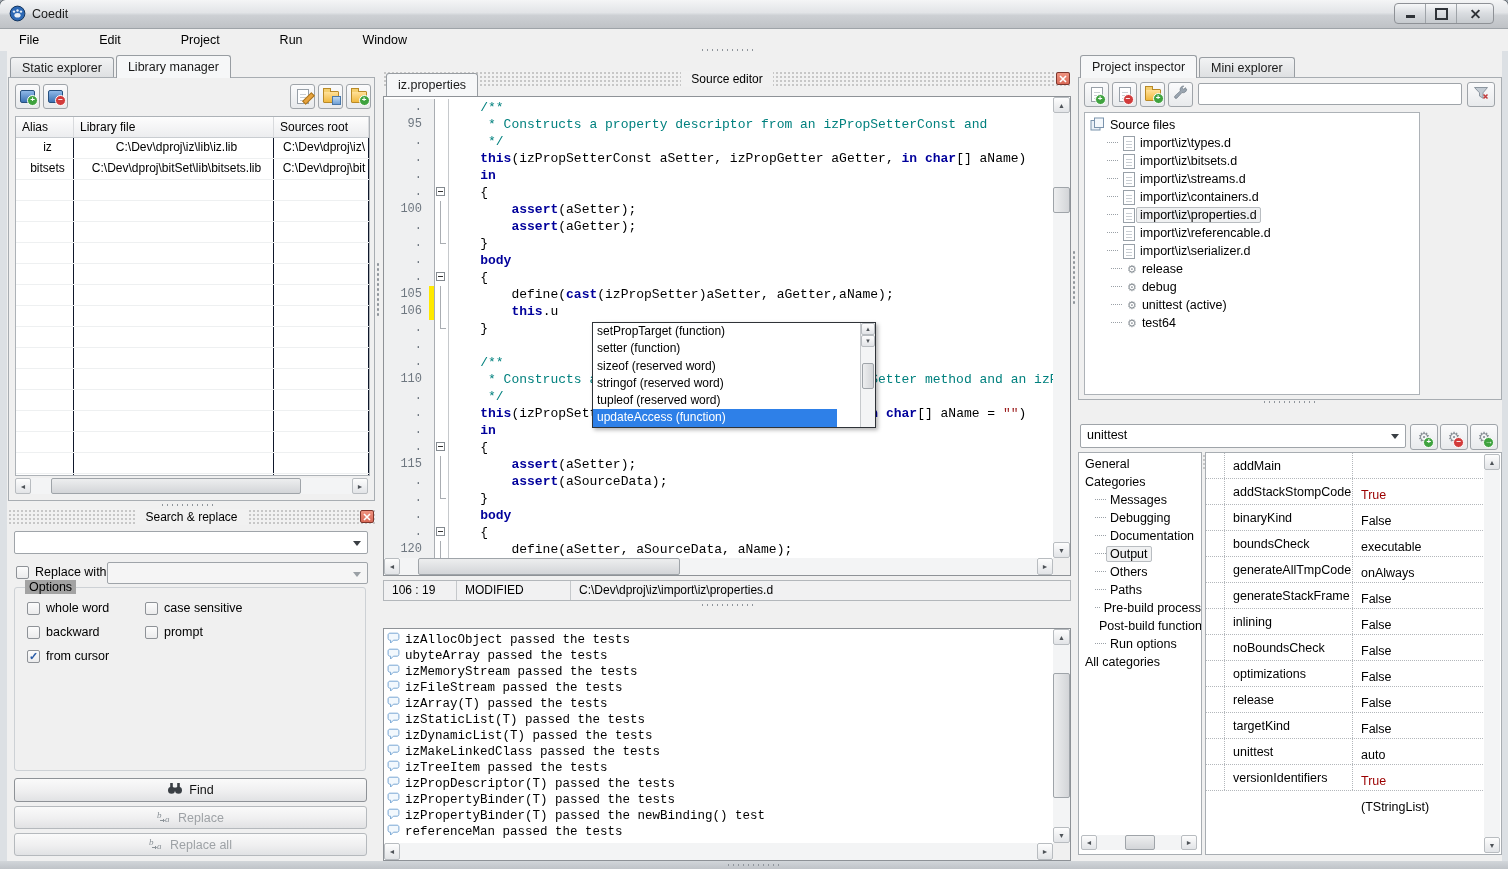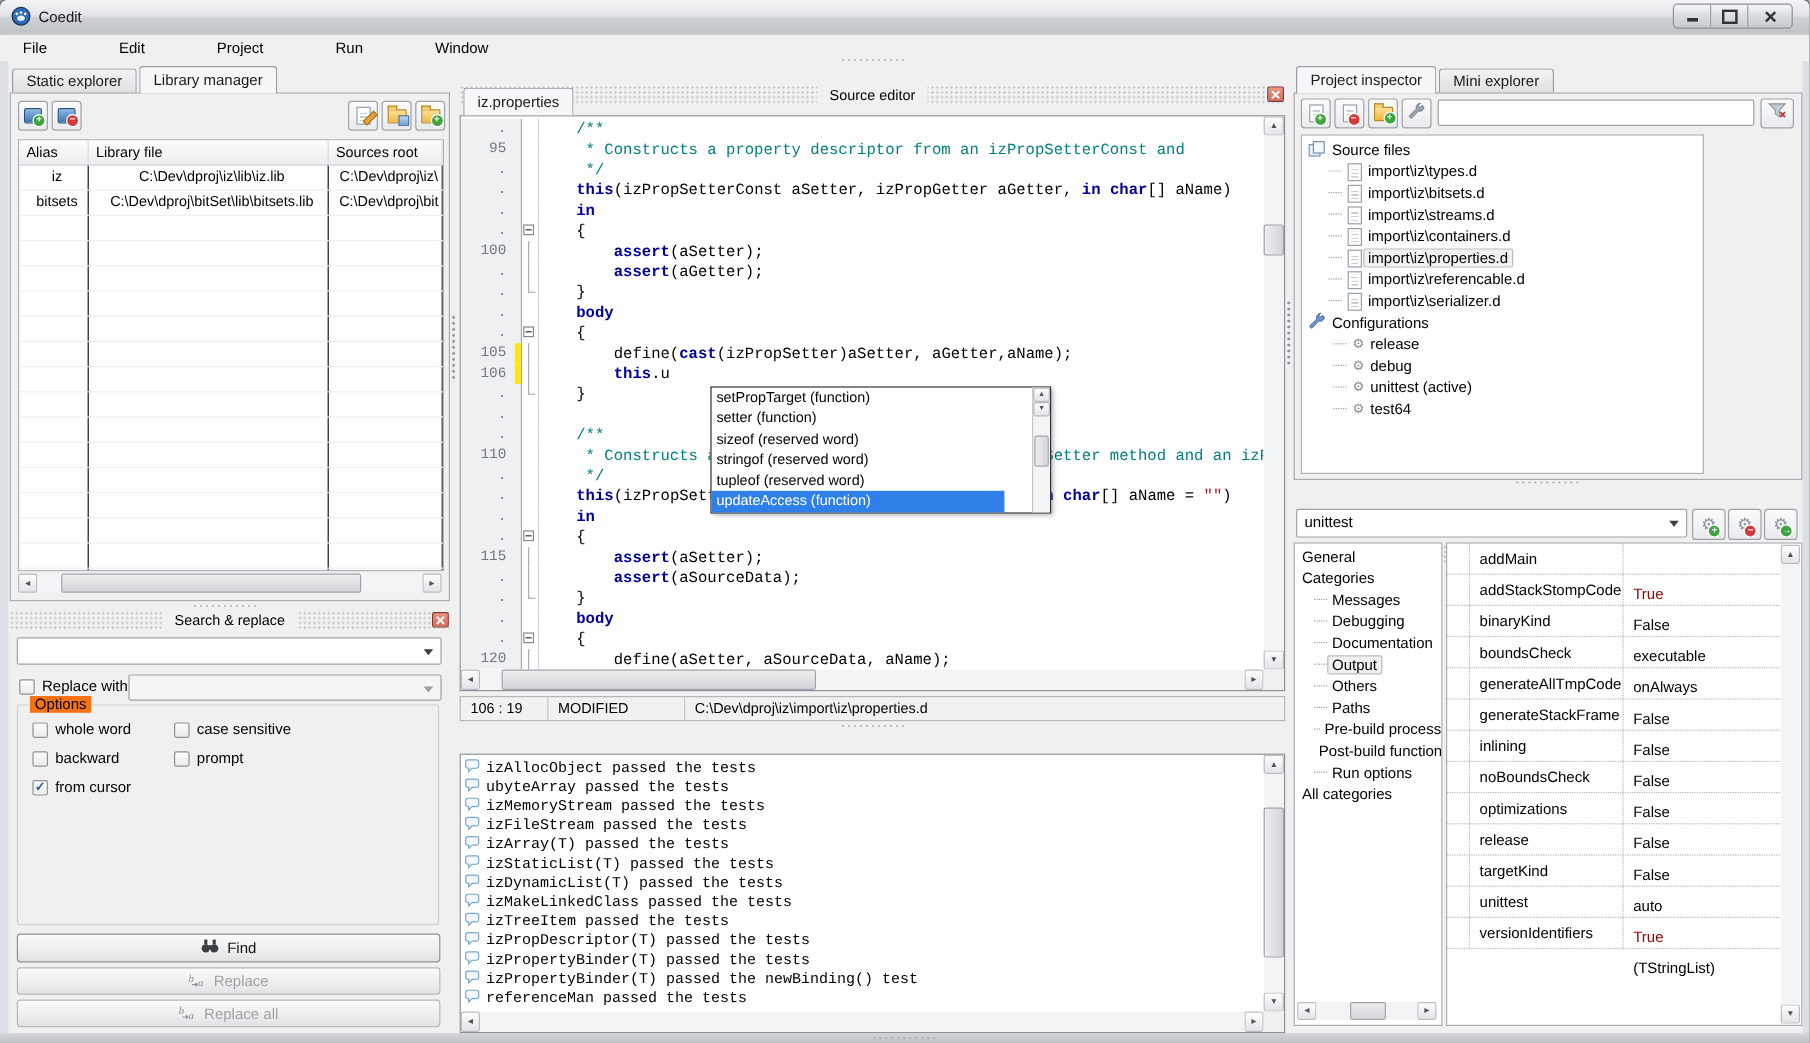--- a/index.html
+++ b/index.html
@@ -147,21 +147,21 @@
   .prop-box{position:absolute;left:1205px;top:452px;width:297px;height:403px;border:1px solid #A8ADB2;
     background:#fff;box-sizing:border-box;}
   .prop-rows{position:absolute;left:0;top:0;width:279px;}
   .prop-row{display:flex;height:25px;border-bottom:1px dotted #B3B7BB;font-size:12.5px;align-items:stretch;}
   .p-gut{width:18px;border-right:1px dotted #B3B7BB;}
   .p-name{width:128px;padding-left:8px;border-right:1px dotted #B3B7BB;display:flex;align-items:center;box-sizing:border-box;}
   .p-val{flex:1;padding-left:8px;display:flex;align-items:center;margin-top:42px;}
   .p-val.red{color:#9B0000;}
   .prop-vsb{position:absolute;right:1px;top:1px;width:16px;height:399px;}
   .options-box{position:absolute;left:14px;top:587px;width:352px;height:184px;border:1px solid #CDD1D5;border-radius:3px;box-sizing:border-box;}
-  .options-legend{position:absolute;left:10px;top:-8px;background:#f97316;padding:0 4px;font-size:12.5px;}
+  .options-legend{position:absolute;left:10px;top:-8px;background:#a3a3a3;padding:0 4px;font-size:12.5px;}
 </style>
 </head>
 <body>
 
 <div class="win">
 
   <div class="titlebar">
     <span class="title-icon"><svg width="17" height="17">
           <circle cx="8.5" cy="8.5" r="7.4" fill="#2D69B5" stroke="#16365E"></circle>
           <ellipse cx="8.5" cy="10.2" rx="3.1" ry="2.3" fill="#E8EEF5"></ellipse>
@@ -876,26 +876,20 @@
         <div class="tree-row child">
           <span class="conn"></span>
           <span class="i-doc"></span>
           <span>import\iz\referencable.d</span>
         </div>
         <div class="tree-row child">
           <span class="conn"></span>
           <span class="i-doc"></span>
           <span>import\iz\serializer.d</span>
         </div>
-        <div class="tree-row">
-          <span><svg width="15" height="15" viewBox="0 0 16 16">
-              <path d="M14.6 4.4a3.9 3.9 0 0 1-5 3.7l-5.3 5.7a1.55 1.55 0 0 1-2.2-2.2l5.7-5.3A3.9 3.9 0 0 1 11.5 1L9.7 2.9l1.7 1.7 1.9-1.8c.2.5.3 1 .3 1.6Z" fill="#6C93C6" stroke="#3F618C" stroke-width=".7"></path>
-            </svg></span>
-          <span>Configurations</span>
-        </div>
         <div class="tree-row child2">
           <span class="conn"></span>
           <span class="i-gear">⚙</span>
           <span>release</span>
         </div>
         <div class="tree-row child2">
           <span class="conn"></span>
           <span class="i-gear">⚙</span>
           <span>debug</span>
         </div>

